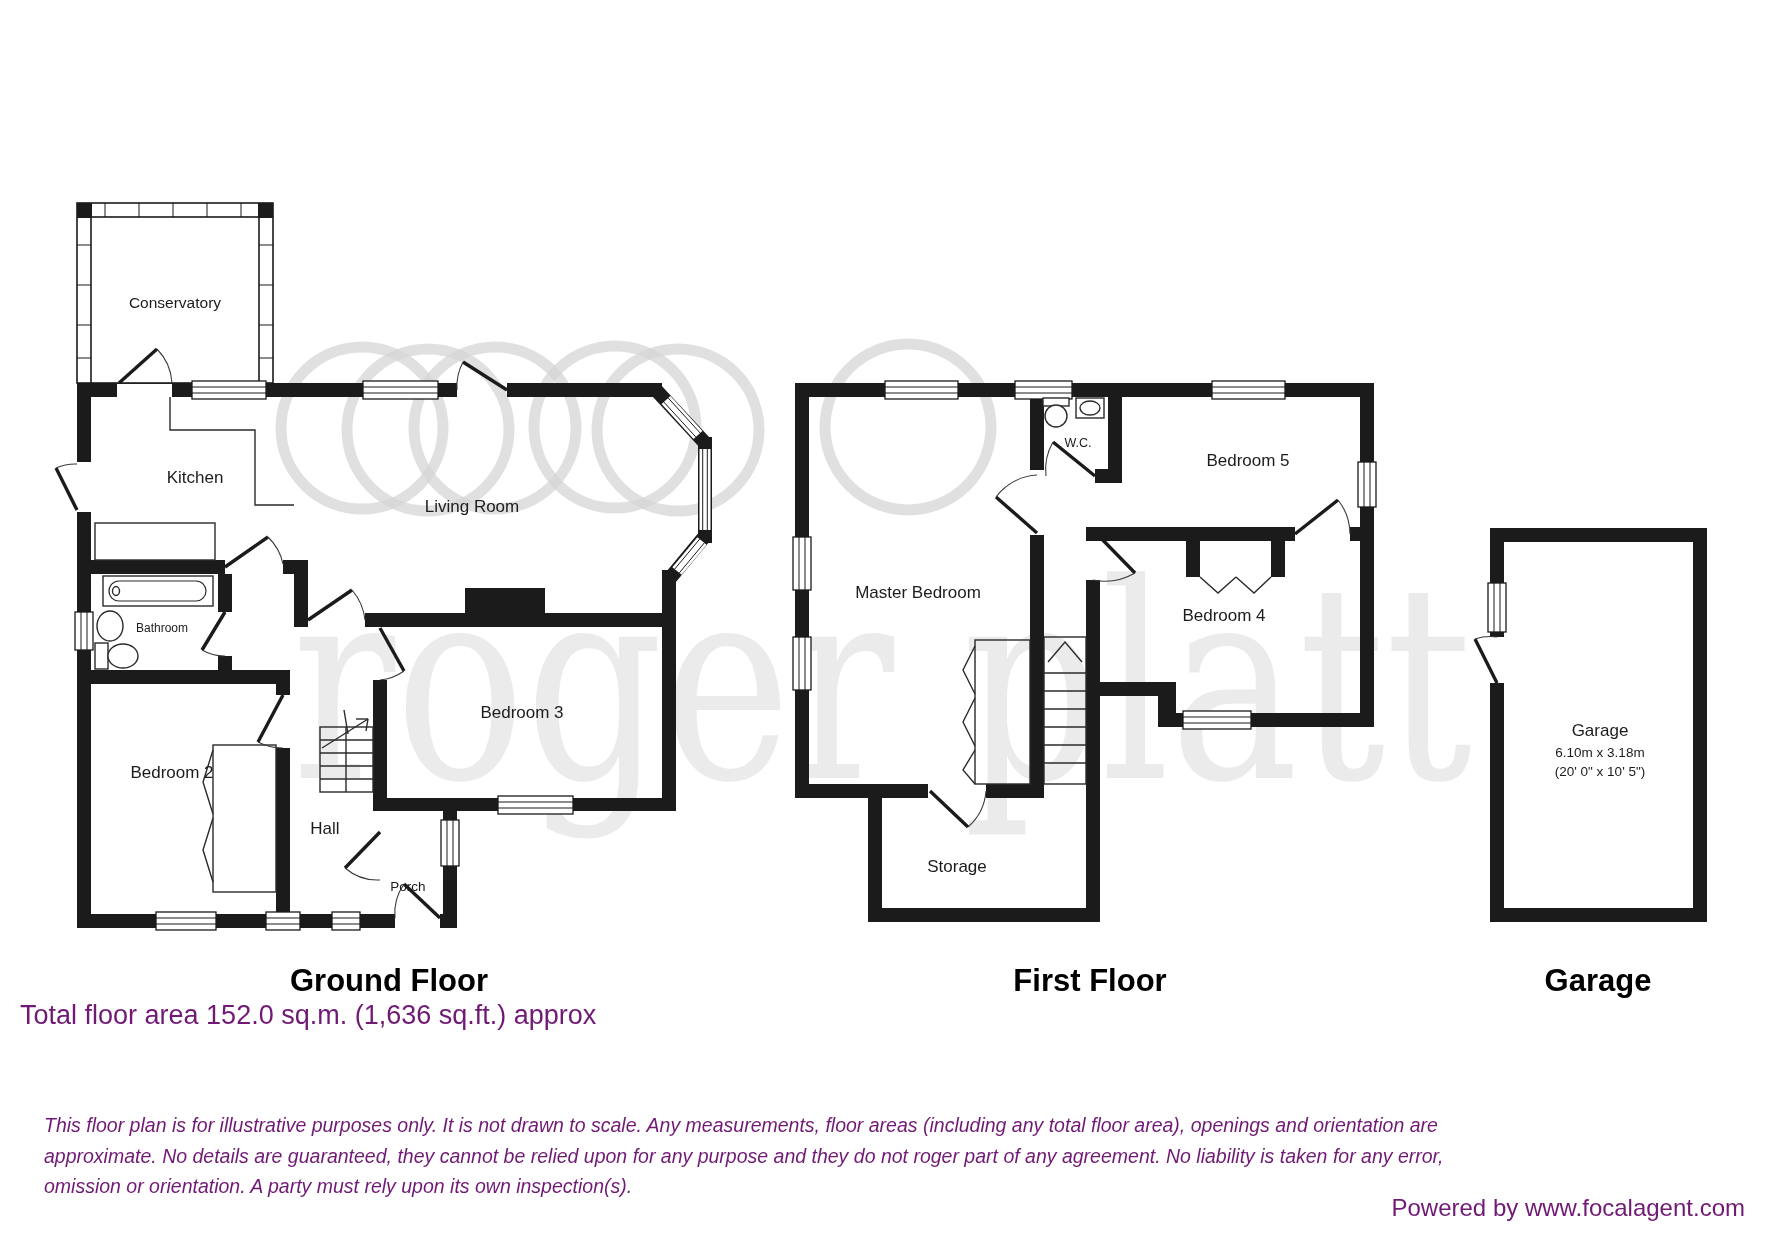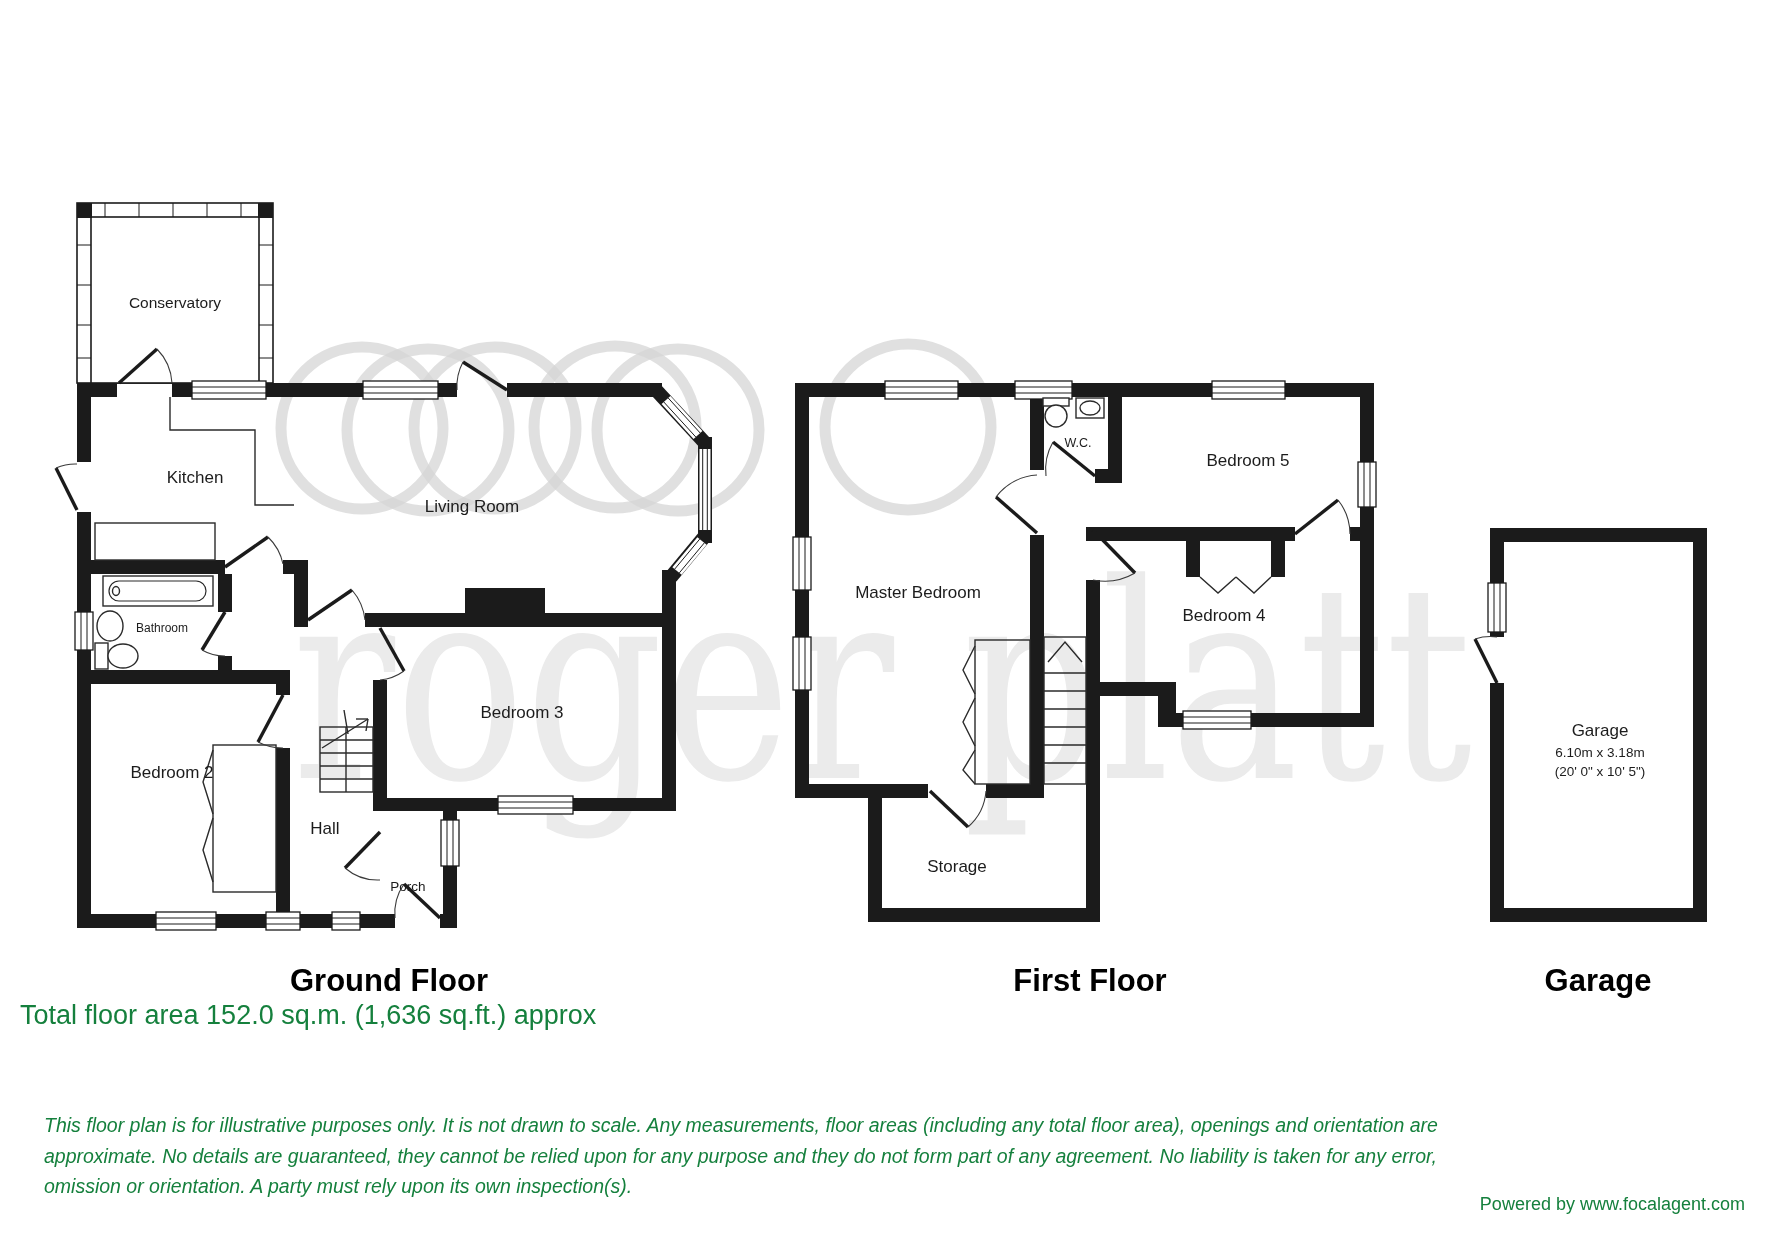--- a/index.html
+++ b/index.html
@@ -9,25 +9,25 @@
   .floor-title{fill:#000;font-family:"Liberation Sans",sans-serif;font-weight:bold;font-size:31px;}
   .wall{fill:#1b1b1b;}
   .thin{stroke:#2a2a2a;stroke-width:1.4;fill:none;}
   .fixture{stroke:#2a2a2a;stroke-width:1.4;fill:#fff;}
   .leaf{stroke:#1b1b1b;stroke-width:3.4;fill:none;}
   .arc{stroke:#3a3a3a;stroke-width:1.1;fill:none;}
   .win-box{fill:#ffffff;stroke:#1b1b1b;stroke-width:1.3;}
   .win-line{stroke:#1b1b1b;stroke-width:1;}
   .wm-ring{fill:none;stroke:#d6d6d6;stroke-width:11;opacity:.75;}
   .wm-text{fill:#ebebeb;font-family:"DejaVu Serif",serif;}
-  .footer-text{position:absolute;color:#15803d;}
+  .footer-text{position:absolute;color:#701a75;}
   #total-area{left:20px;top:1000px;font-size:27px;}
   #disclaimer{left:44px;top:1110px;font-size:19.5px;line-height:30.5px;}
   #disclaimer div{white-space:nowrap;font-style:italic;}
-  #powered-by{right:26px;top:1194px;font-size:18px;}
+  #powered-by{right:26px;top:1194px;font-size:24px;}
 </style>
 </head>
 <body>
 
 <svg id="plan-svg" width="1771" height="1240" viewBox="0 0 1771 1240" xmlns="http://www.w3.org/2000/svg">
 
   <g>
     <circle class="wm-ring" cx="362" cy="428" r="81"></circle>
     <circle class="wm-ring" cx="428" cy="430" r="81"></circle>
     <circle class="wm-ring" cx="495" cy="428" r="81"></circle>
@@ -381,17 +381,17 @@
     <text class="room-label" x="1600" y="757" font-size="13.5" text-anchor="middle">6.10m x 3.18m</text>
     <text class="room-label" x="1600" y="776" font-size="13.5" text-anchor="middle">(20' 0" x 10' 5")</text>
     <text class="floor-title" x="1598" y="991" text-anchor="middle">Garage</text>
   </g>
 </svg>
 
 <div id="total-area" class="footer-text">Total floor area 152.0 sq.m. (1,636 sq.ft.) approx</div>
 
 <div id="disclaimer" class="footer-text">
   <div>This floor plan is for illustrative purposes only. It is not drawn to scale. Any measurements, floor areas (including any total floor area), openings and orientation are</div>
-  <div>approximate. No details are guaranteed, they cannot be relied upon for any purpose and they do not form part of any agreement. No liability is taken for any error,</div>
+  <div>approximate. No details are guaranteed, they cannot be relied upon for any purpose and they do not roger part of any agreement. No liability is taken for any error,</div>
   <div>omission or orientation. A party must rely upon its own inspection(s).</div>
 </div>
 
 <div id="powered-by" class="footer-text">Powered by www.focalagent.com</div>
 
 </body></html>

